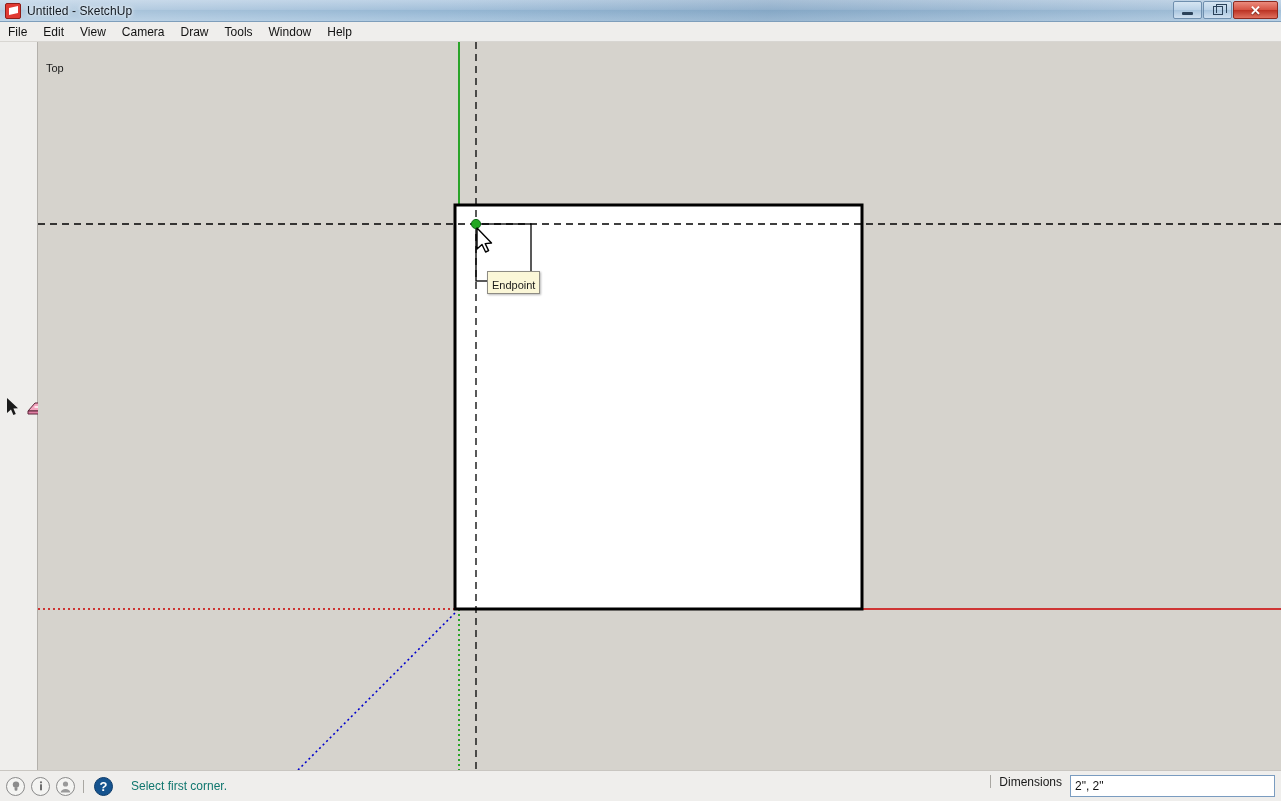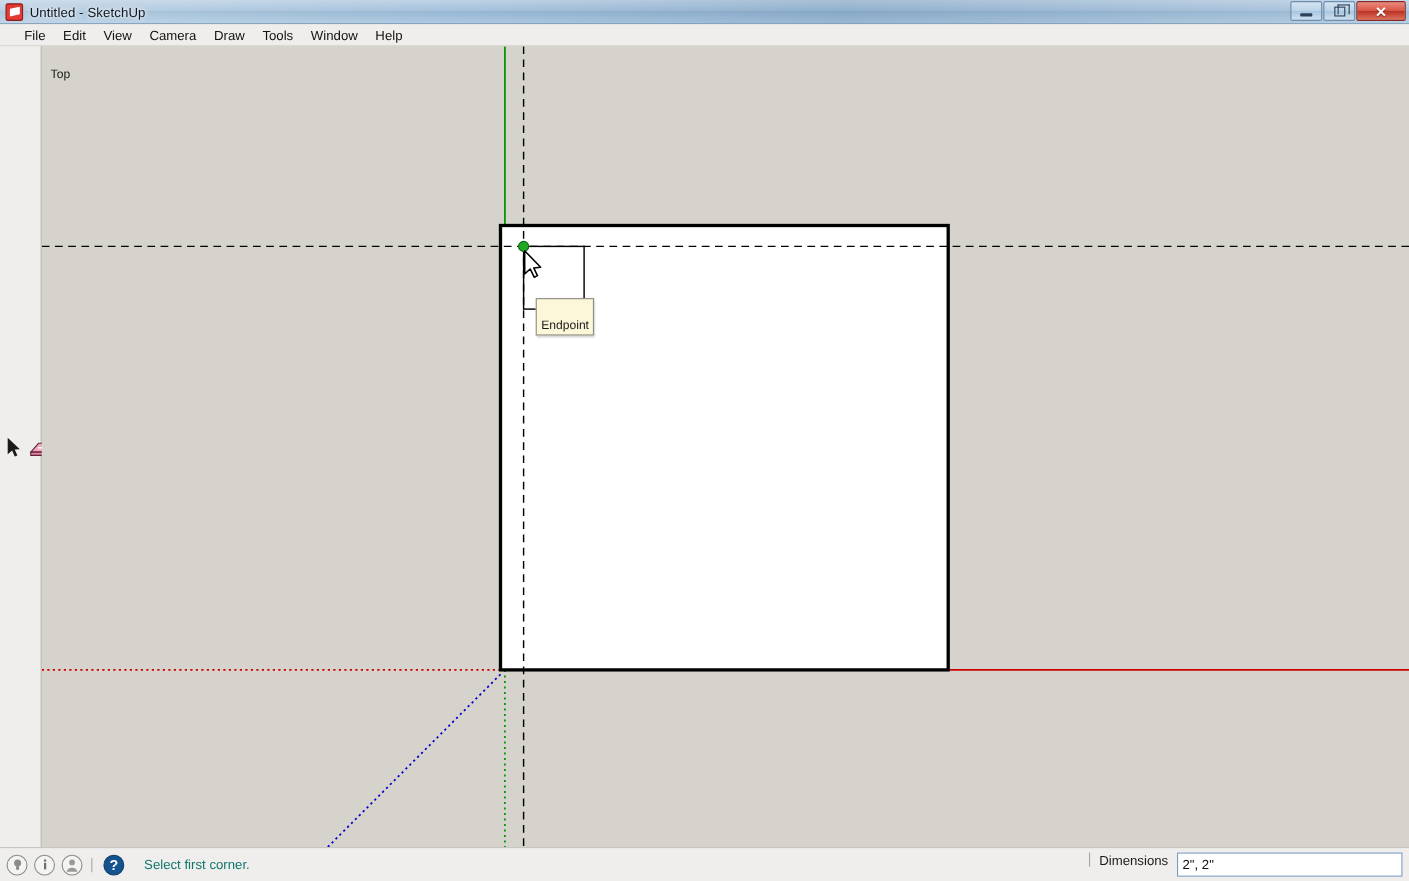--- a/index.html
+++ b/index.html
@@ -59,21 +59,20 @@
   .max-glyph::after { content:""; position:absolute; left:2px; top:-3px; width:9px; height:8px;
      border:1.5px solid #2b425a; border-bottom:none; }
   .close-glyph { color:#fff; font-size: 13px; font-weight: bold; line-height: 1;
      text-shadow: 0 1px 1px rgba(0,0,0,.45); }
 
   
   .menubar {
     position: absolute; left: 0; top: 22px; width: 1281px; height: 20px;
     background: #efeeec; display: flex; align-items: center;
     border-bottom: 1px solid #d8d6d2;
-    padding-left: 14px;
   }
   .menu-item {
     font-size: 12px; color: #121212; padding: 2px 8px; cursor: default;
     line-height: 14px;
   }
 
   
   .toolbar {
     position: absolute; left: 0; top: 42px; width: 38px; height: 728px;
     background: #efeeec; border-right: 1px solid #b3b0ab;
@@ -112,21 +111,21 @@
   }
   .view-label {
     position: absolute; left: 8px; top: 20px; font-size: 11px; color: #1a1a1a;
   }
   .vp-svg { position:absolute; left:0; top:0; }
 
   
   .tooltip {
     position: absolute; left: 449px; top: 229px;
     background: #fbf7d8; border: 1px solid #8e8c84;
-    font-size: 11px; color: #1a1a1a; padding: 18px 4px 2px 4px;
+    font-size: 11px; color: #1a1a1a; padding: 7px 4px 2px 4px;
     box-shadow: 1px 1px 2px rgba(0,0,0,.28);
     white-space: nowrap;
   }
   .cursor-icon { position: absolute; left: 437px; top: 185px; }
 
   
   .statusbar {
     position: absolute; left: 0; top: 770px; width: 1281px; height: 31px;
     background: #efeeec; border-top: 1px solid #c9c6c1;
     display: flex; align-items: center;

